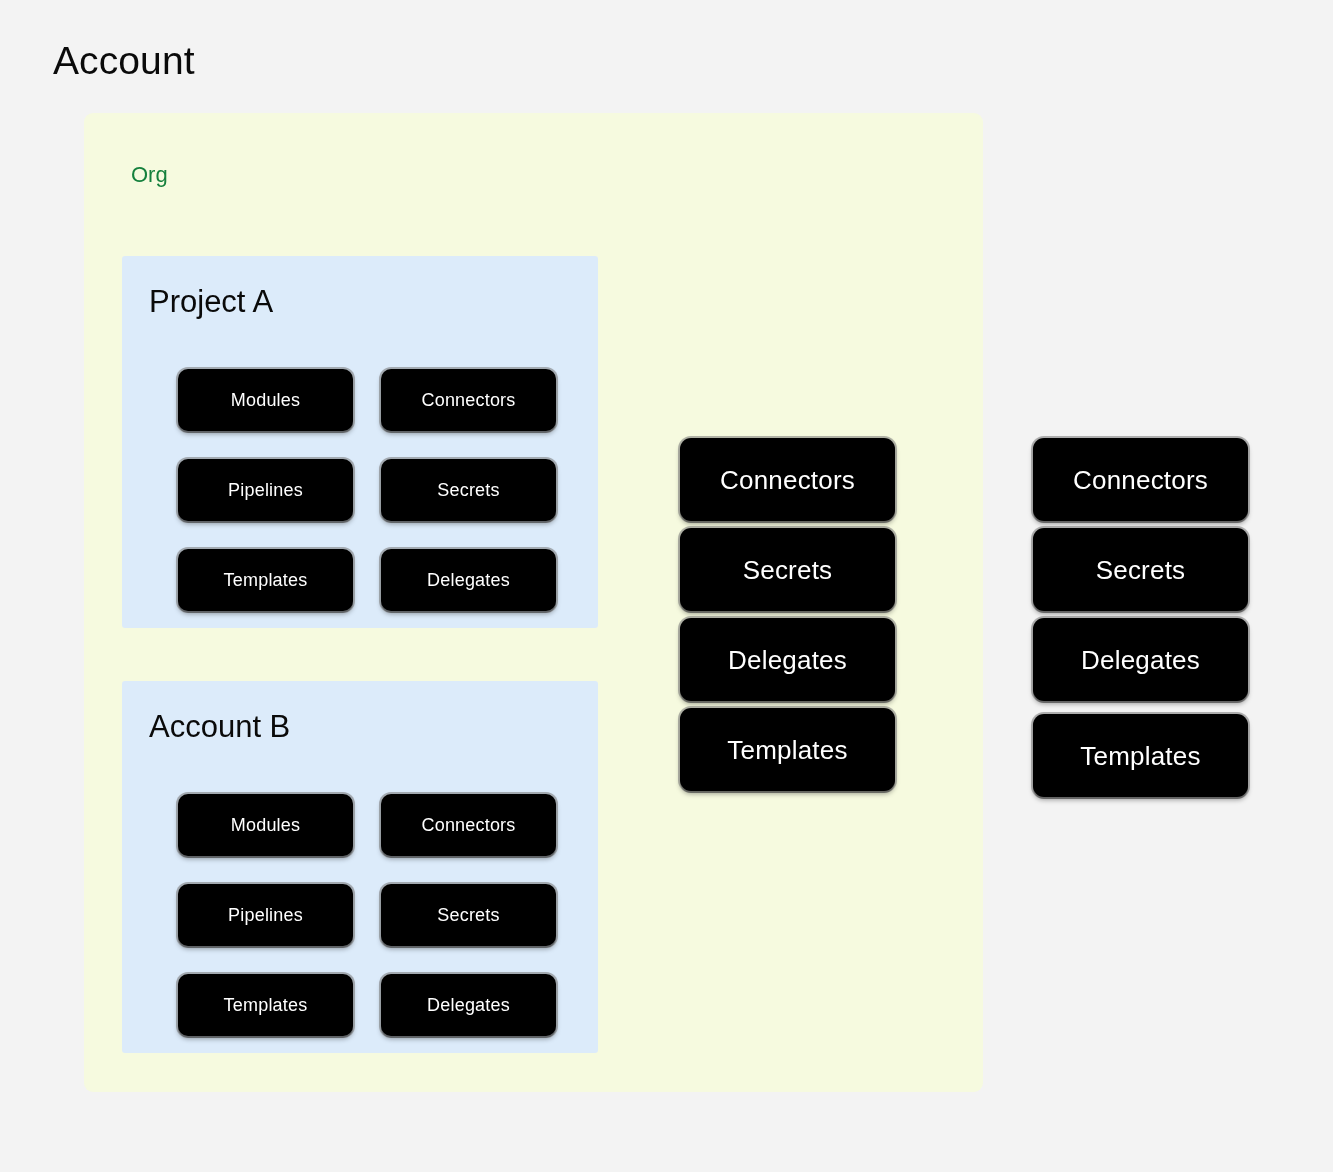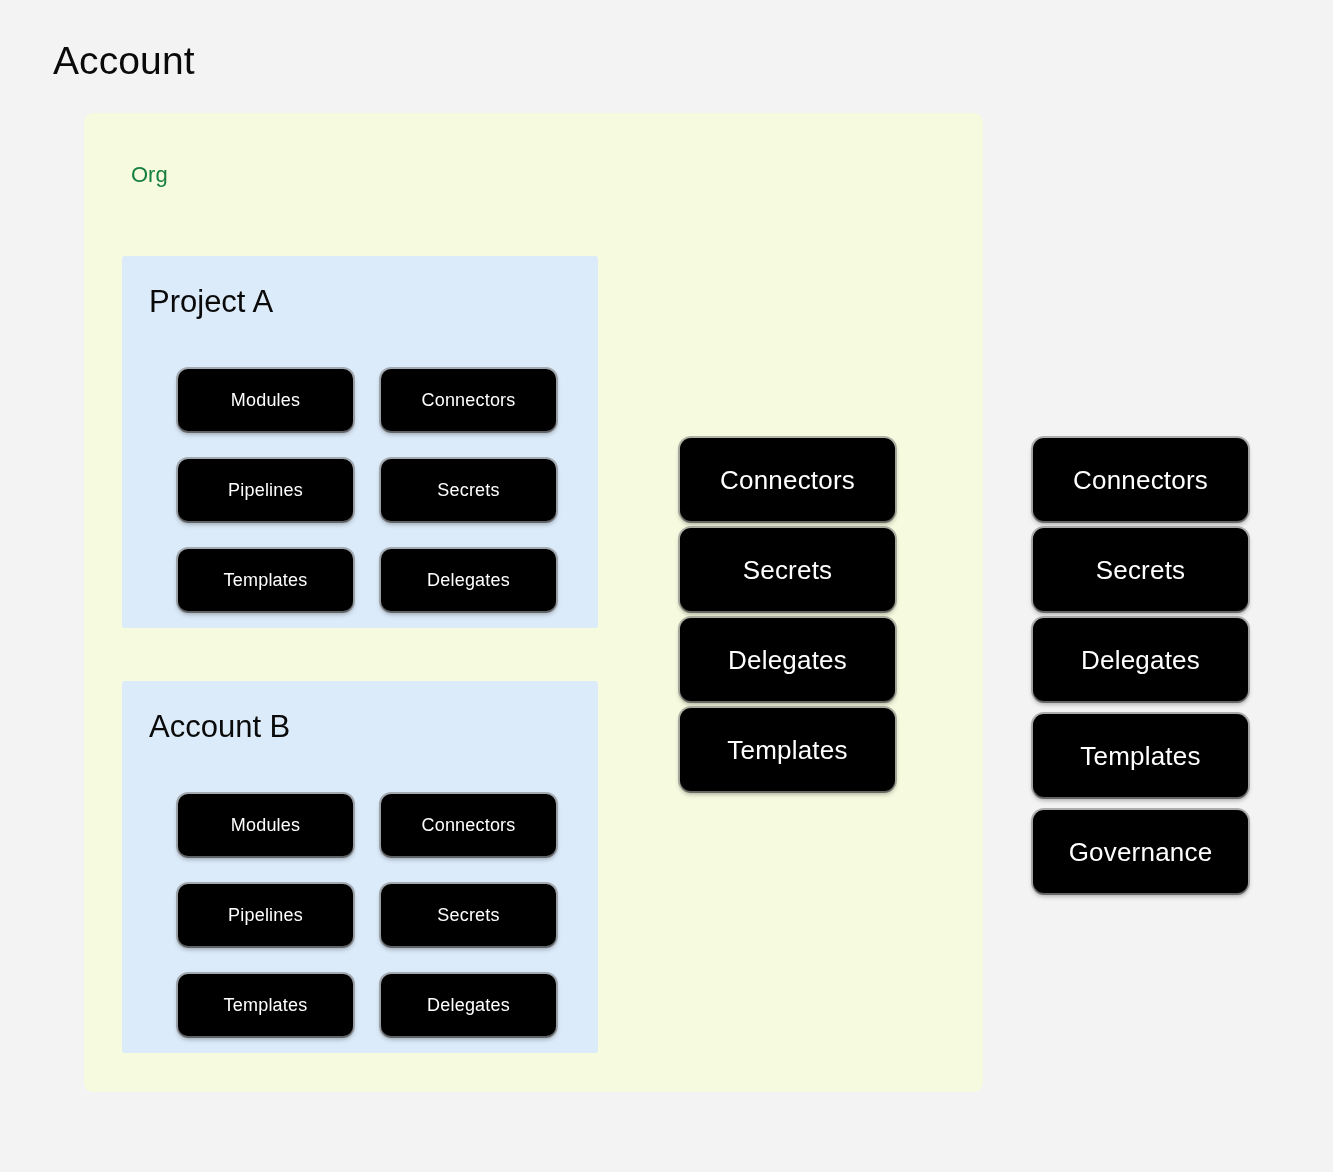--- a/index.html
+++ b/index.html
@@ -180,16 +180,15 @@
     <div class="chip large">Secrets</div>
     <div class="chip large">Delegates</div>
     <div class="chip large">Templates</div>
   </div>
 
   <div class="chip-column account-scope">
     <div class="chip large">Connectors</div>
     <div class="chip large">Secrets</div>
     <div class="chip large">Delegates</div>
     <div class="chip large">Templates</div>
-    <div class="chip large">Governance</div>
   </div>
 
 </div>
 
 </body></html>

